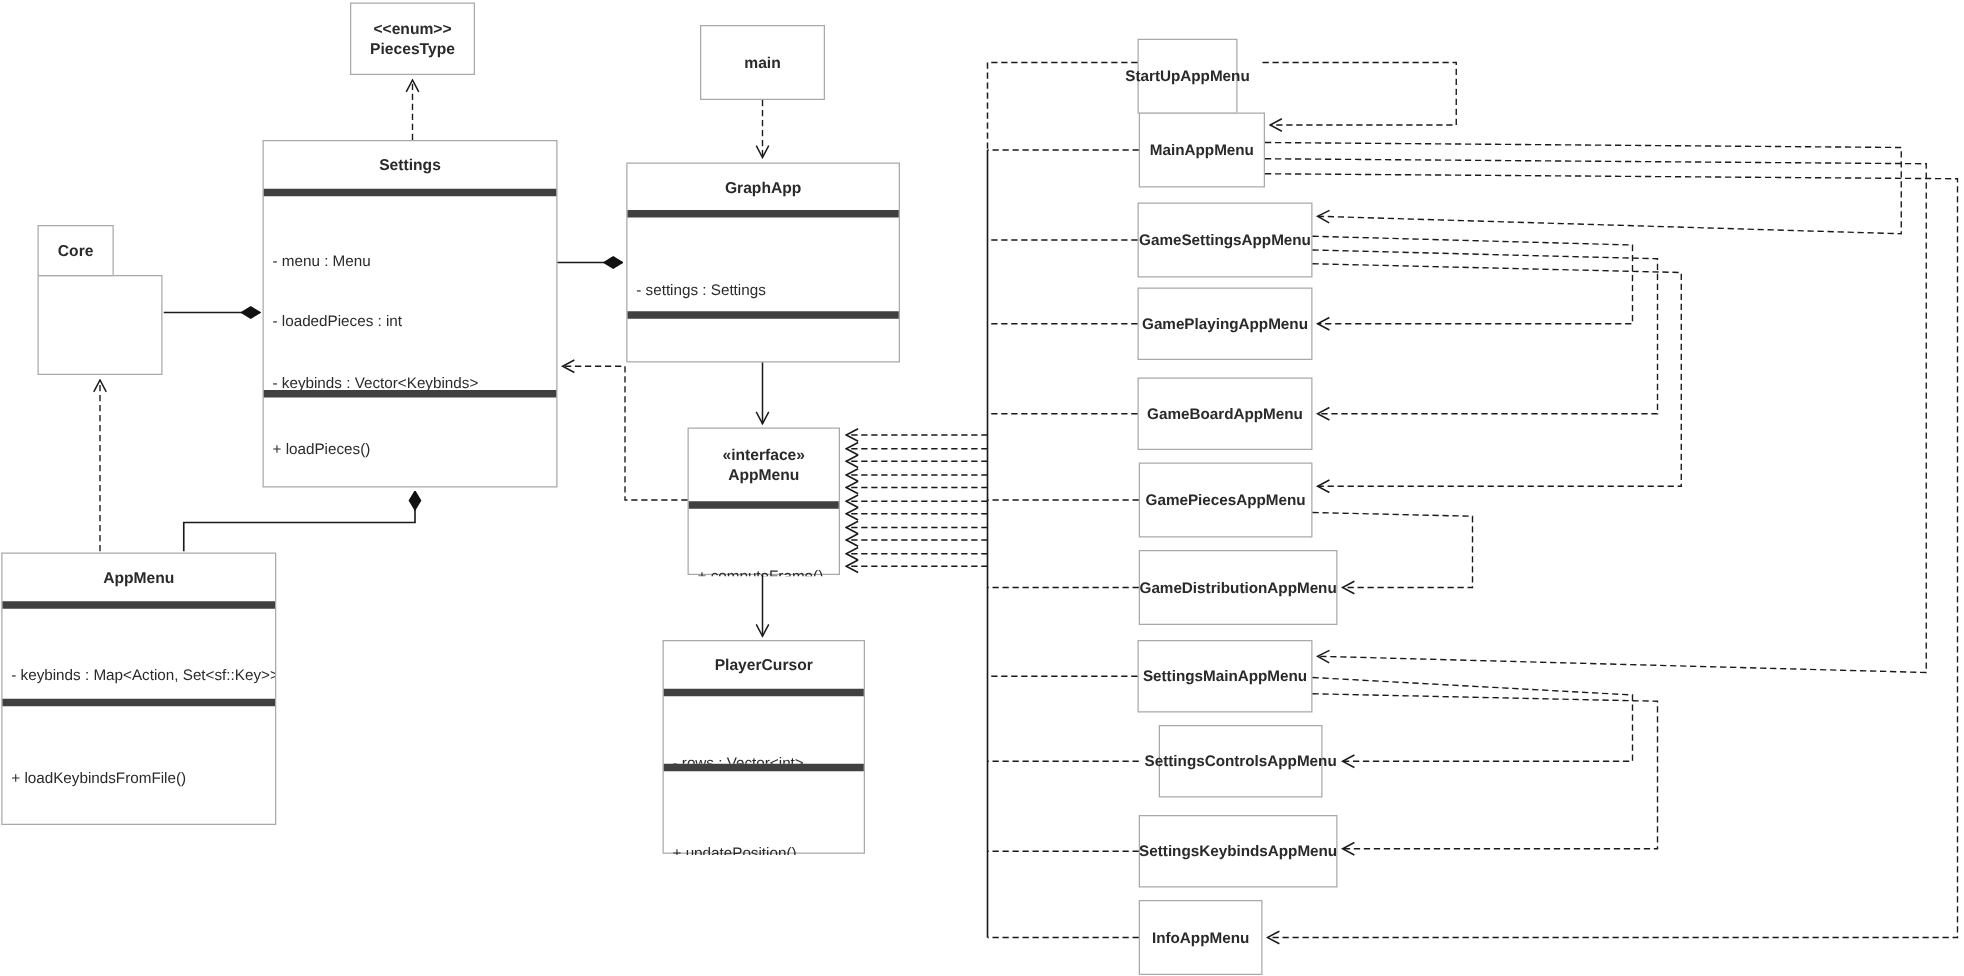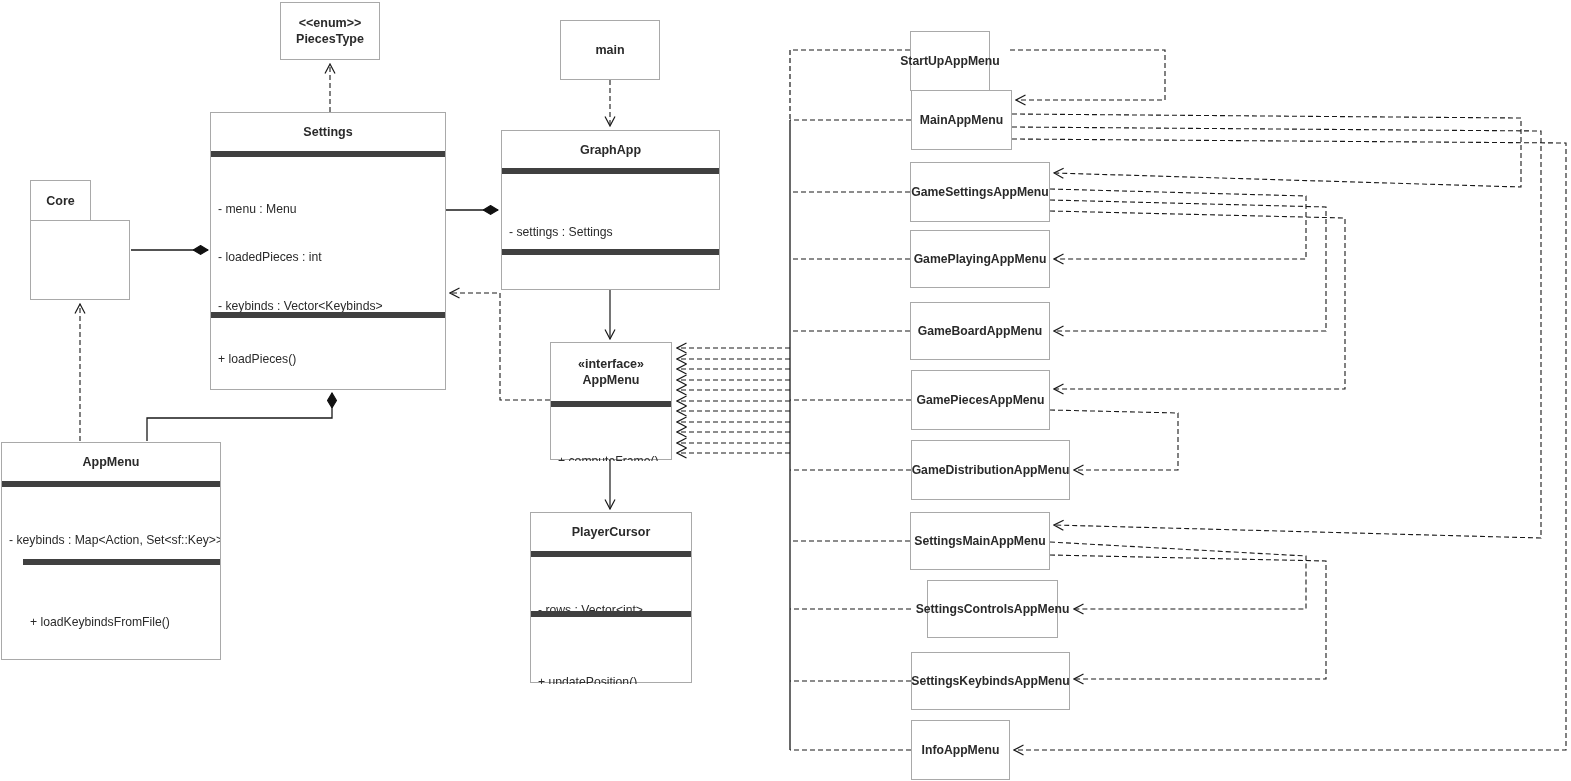--- a/index.html
+++ b/index.html
@@ -73,21 +73,21 @@
     </div>
   </div>
 
   <div class="uml-class" style="left:1px;top:442px;width:220px;height:218px;">
     <div class="ttl" style="height:38px;">AppMenu</div>
     <div class="sec" style="height:78px;padding-top:12px;">
       <div>- keybinds : Map&lt;Action, Set&lt;sf::Key&gt;&gt;</div>
       
       
     </div>
-    <div class="sec" style="height:102px;padding-top:16px;margin-left:21px;">
+    <div class="sec" style="height:102px;padding-top:16px;">
       <div>+ loadKeybindsFromFile()</div>
       <div>+ saveKeybindsToFile()</div>
       
       
     </div>
   </div>
 
   <div class="uml-class" style="left:501px;top:130px;width:219px;height:160px;">
     <div class="ttl" style="height:37px;">GraphApp</div>
     <div class="sec" style="height:81px;padding-top:17px;">

